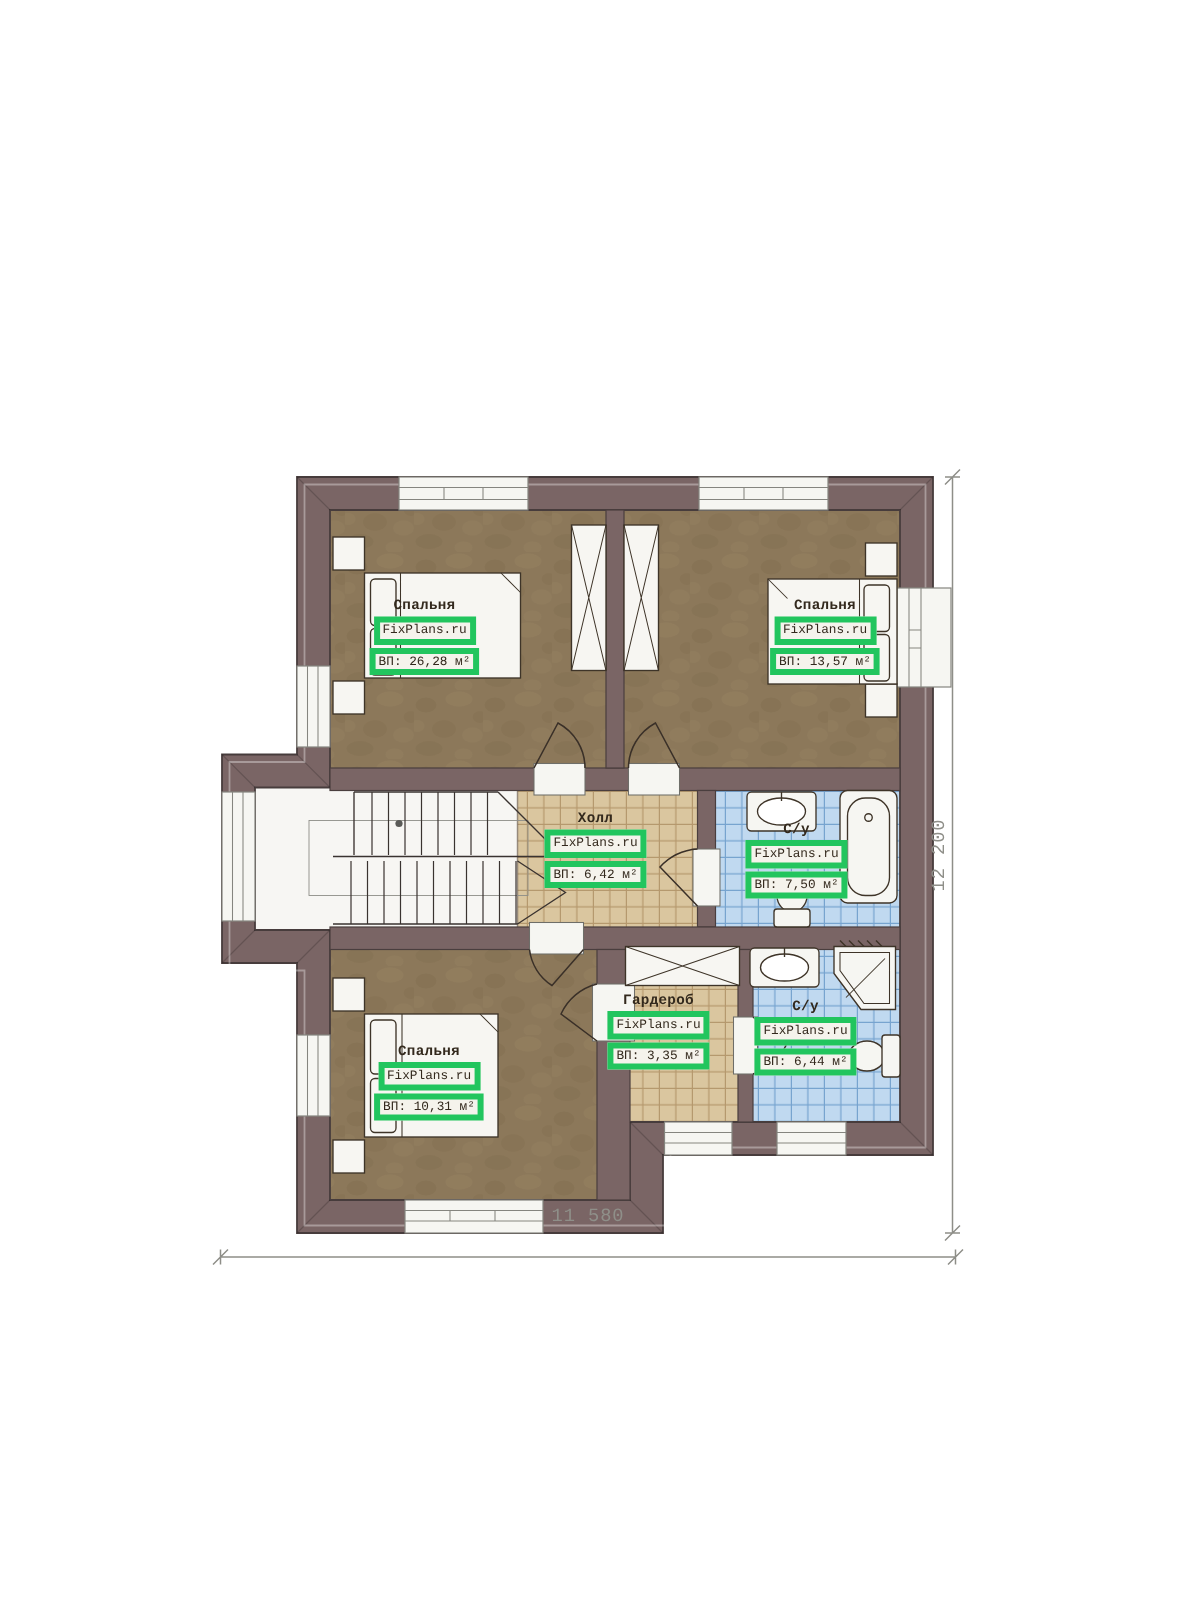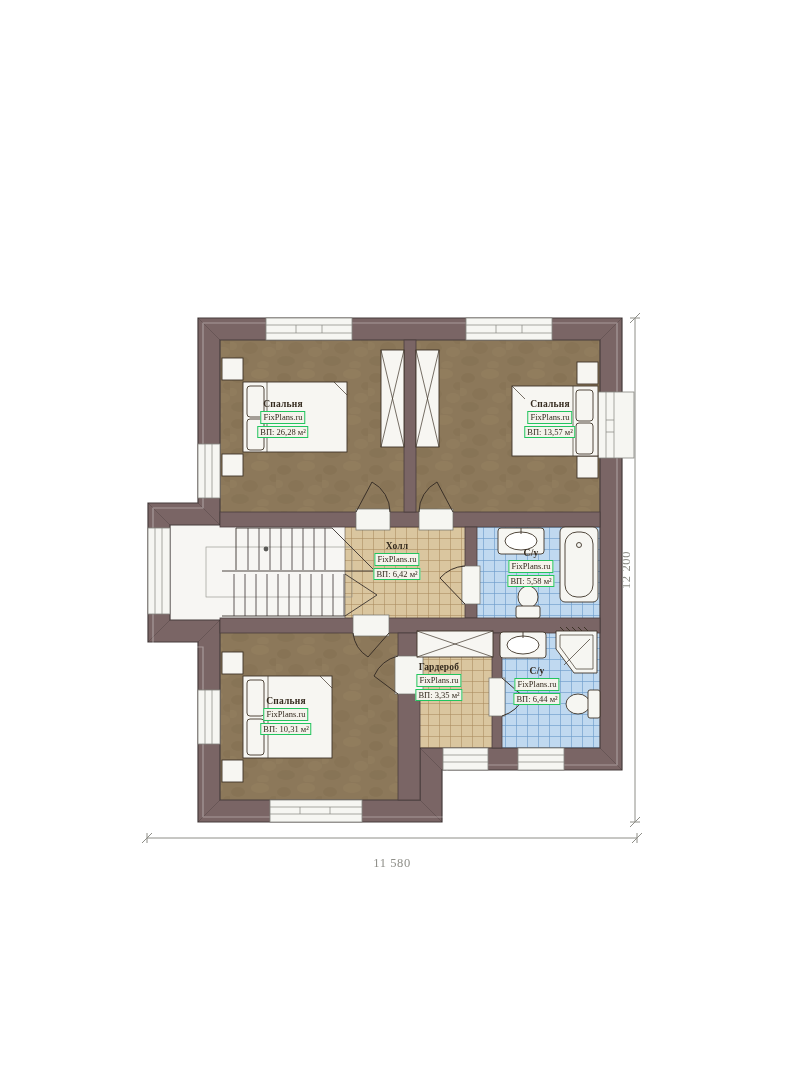--- a/index.html
+++ b/index.html
@@ -1,37 +1,37 @@
 <!DOCTYPE html>
 <html><head>
 <meta charset="utf-8">
 <style>
   html,body{margin:0;padding:0;background:#ffffff;}
   .stage{
     position:relative;width:792px;height:1080px;background:#ffffff;
-    overflow:hidden;font-family:Liberation Serif, serif;
+    overflow:hidden;font-family:Liberation Mono, monospace;
   }
   .stage svg{position:absolute;left:0;top:0;}
   .room-label{
     position:absolute;display:flex;flex-direction:column;align-items:center;
     transform:translateX(-50%);z-index:5;pointer-events:none;
   }
   .room-name{
     font-size:9.5px;font-weight:bold;color:#33291d;letter-spacing:.2px;
     white-space:nowrap;line-height:1.1;
   }
   .room-box{
-    background:#f5f3ec;border:1px solid #22c55e;color:#33291d;
+    background:#f5f3ec;border:4px solid #22c55e;color:#33291d;
     font-size:8.5px;line-height:1.2;padding:0 2px;margin-top:2px;white-space:nowrap;
   }
   .dim{
     position:absolute;color:#8f8f89;font-size:12.5px;letter-spacing:.6px;z-index:4;
     white-space:nowrap;
   }
-  .dim-bottom{left:392px;top:856px;transform:translateX(-50%);}
+  .dim-bottom{left:392px;top:804px;transform:translateX(-50%);}
   .dim-right{left:626px;top:570px;transform:translate(-50%,-50%) rotate(-90deg);}
 </style>
 </head>
 <body>
 
 <div class="stage">
 
 <svg width="792" height="1080" viewBox="0 0 792 1080">
   <defs>
     <pattern id="wood" width="46" height="46" patternUnits="userSpaceOnUse">
@@ -244,21 +244,21 @@
 
 <div class="room-label" style="left:397px;top:541px;">
   <div class="room-name">Холл</div>
   <div class="room-box">FixPlans.ru</div>
   <div class="room-box">ВП: 6,42 м²</div>
 </div>
 
 <div class="room-label" style="left:531px;top:548px;">
   <div class="room-name">С/у</div>
   <div class="room-box">FixPlans.ru</div>
-  <div class="room-box">ВП: 5,58 м²</div>
+  <div class="room-box">ВП: 7,50 м²</div>
 </div>
 
 <div class="room-label" style="left:286px;top:696px;">
   <div class="room-name">Спальня</div>
   <div class="room-box">FixPlans.ru</div>
   <div class="room-box">ВП: 10,31 м²</div>
 </div>
 
 <div class="room-label" style="left:439px;top:662px;">
   <div class="room-name">Гардероб</div>

